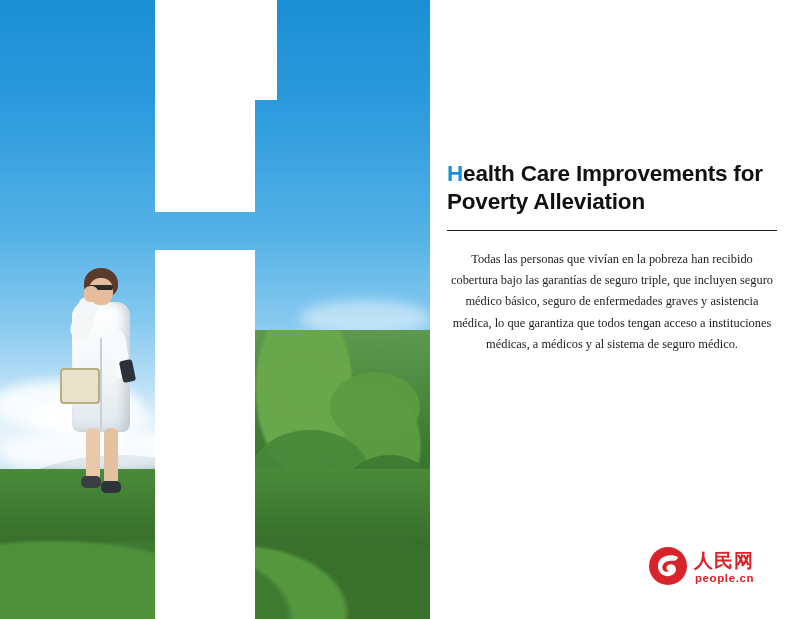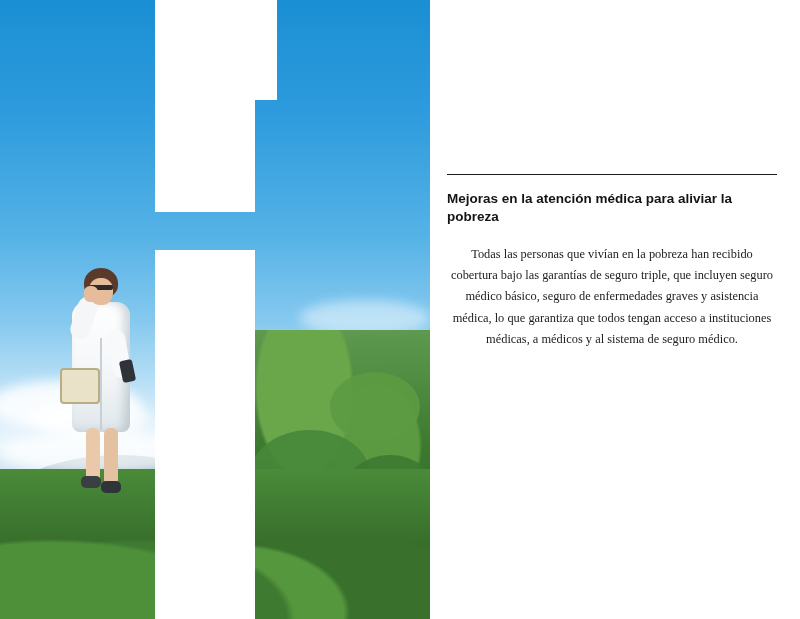--- a/index.html
+++ b/index.html
@@ -313,19 +313,27 @@
 
     <div class="letter-block lb-1"></div>
     <div class="letter-block lb-2"></div>
     <div class="letter-block lb-3"></div>
     <div class="letter-block lb-4"></div>
   </div>
 
   <div class="gutter"></div>
 
   <div class="content">
+    <h1 class="headline"><span class="accent">H</span><span>ealth Care Improvements for Poverty Alleviation</span></h1>
     <div class="rule"></div>
-    <div class="subhead">Mejoras en la atención médica para aliviar la pobreza</div>
     <p class="body-text">Todas las personas que vivían en la pobreza han recibido cobertura bajo las garantías de seguro triple, que incluyen seguro médico básico, seguro de enfermedades graves y asistencia médica, lo que garantiza que todos tengan acceso a instituciones médicas, a médicos y al sistema de seguro médico.</p>
   </div>
 
+  <div class="logo">
+    <svg class="logo-mark" viewBox="0 0 40 40">
+      <circle cx="20" cy="20" r="19" fill="#d8232a"></circle>
+      <path d="M30 11 C22 7, 11 10, 10 19 C9.2 26, 15 31, 21 30 C26.4 29.1, 29 25, 27.6 21.4 C26.4 18.2, 22 17.2, 19.6 19.4 C17.6 21.2, 18.4 24.4, 21 24.8 C19.6 26.6, 16 26, 14.8 23.4 C13.4 20.2, 15.6 16.2, 19.6 15.2 C24.2 14, 28.6 16.4, 30 11 Z" fill="#ffffff"></path>
+    </svg>
+    <div class="logo-cn">人民网</div>
+    <div class="logo-url">people.cn</div>
+  </div>
 
 </div>
 
 </body></html>

